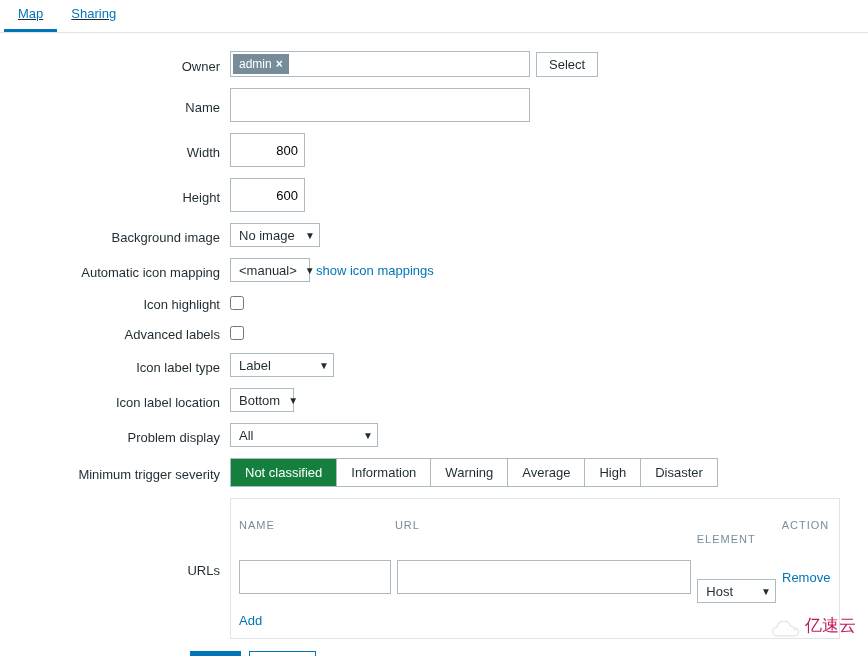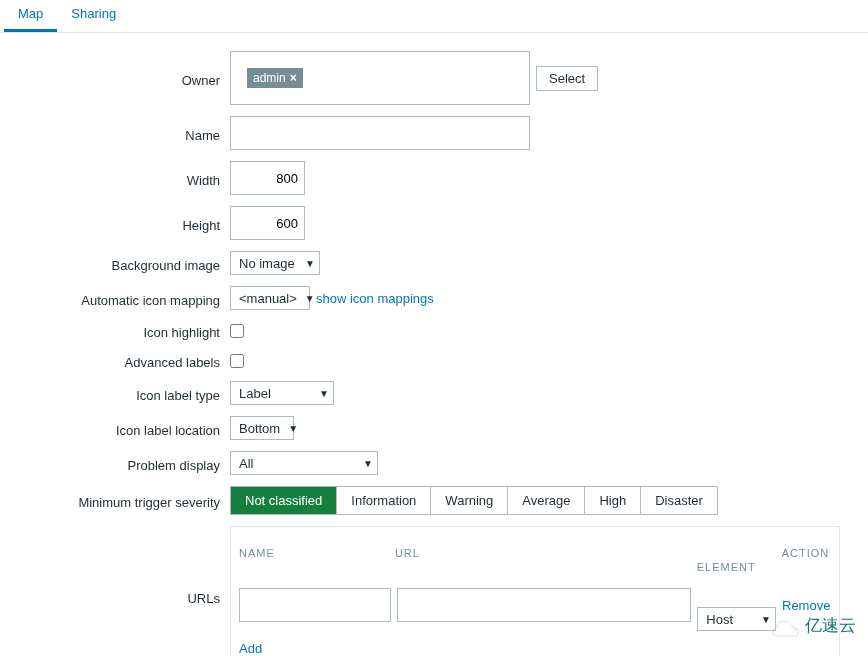--- a/index.html
+++ b/index.html
@@ -7,20 +7,21 @@
   font-family: Arial, Helvetica, sans-serif;
   font-size: 13px;
   color: #1f2c33;
   background: #fff;
   width: 868px;
 }
 .tabs {
   display: flex;
   border-bottom: 1px solid #dfe4e7;
   padding-left: 4px;
+  text-decoration: underline;
 }
 .tab {
   padding: 6px 14px 8px;
   color: #0275b8;
   cursor: pointer;
   border-bottom: 3px solid transparent;
 }
 .tab.active {
   border-bottom: 3px solid #0275b8;
 }
@@ -44,21 +45,21 @@
   display: flex;
   align-items: center;
   gap: 6px;
 }
 .tag-input {
   display: flex;
   align-items: center;
   width: 300px;
   min-height: 24px;
   border: 1px solid #acbbc2;
-  padding: 16px;
+  padding: 2px;
 }
 .tag {
   background: #768d99;
   color: #fff;
   padding: 3px 6px;
   font-size: 12px;
   display: inline-flex;
   align-items: center;
   gap: 4px;
 }
@@ -154,21 +155,21 @@
 .footer-btns {
   display: flex;
   gap: 8px;
   margin-left: 180px;
   margin-top: 12px;
 }
 .watermark {
   position: absolute;
   right: 12px;
   top: 614px;
-  color: #0f766e;
+  color: #be185d;
   font-size: 17px;
   display: flex;
   align-items: center;
   gap: 4px;
 }
 .watermark svg { opacity: 0.4; }
 </style>
 </head>
 <body>
 

